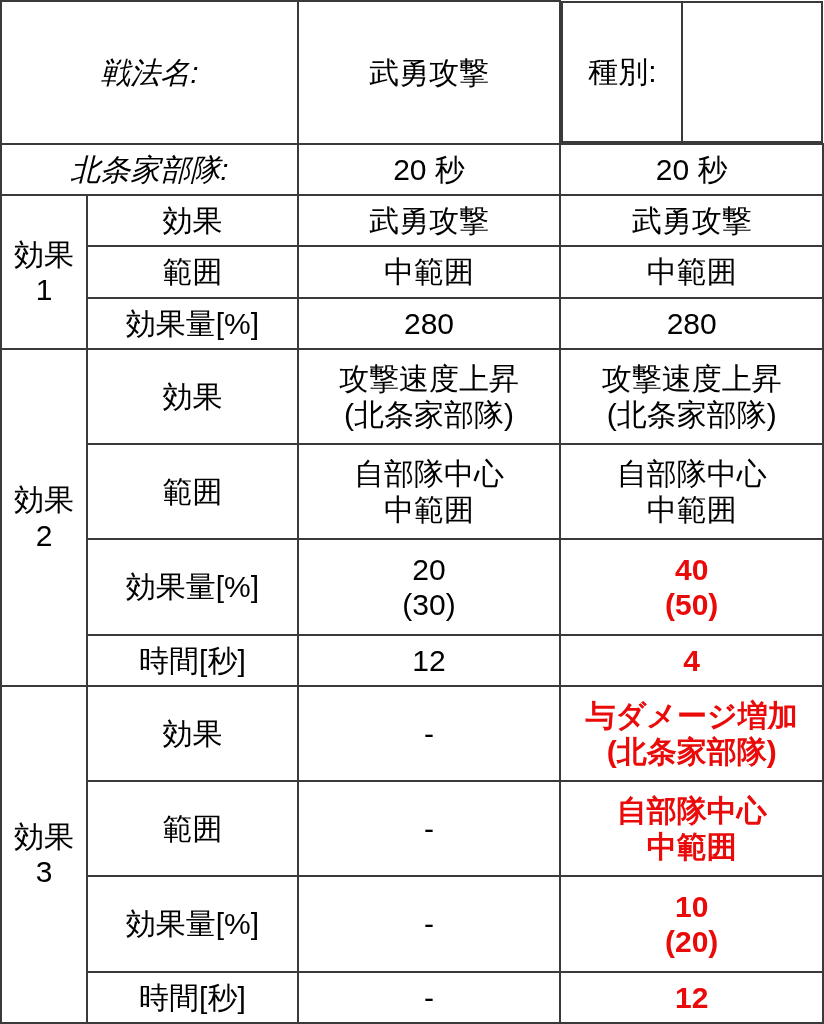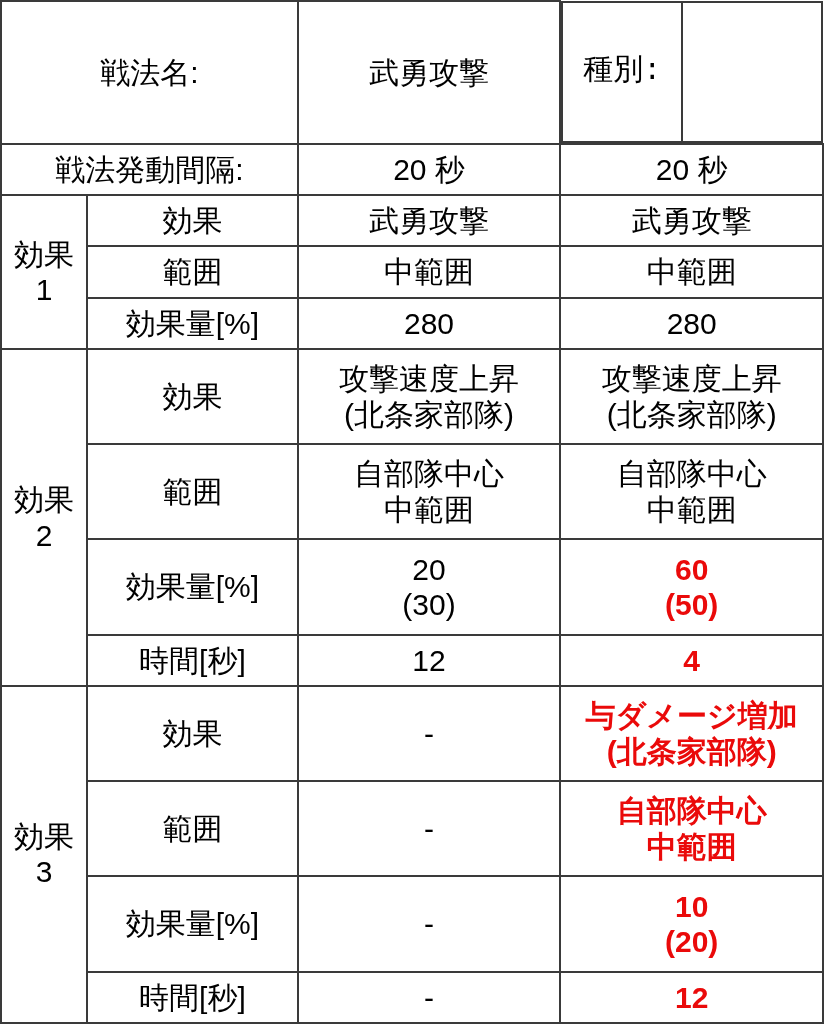--- a/index.html
+++ b/index.html
@@ -38,27 +38,27 @@
 
   td.label-cell {
     background: #efefef;
     text-align: center;
   }
   td.head-left {
     background: #ffffff;
     text-align: left;
     padding-left: 8px;
     font-size: 31px;
+    font-style: italic;
   }
   td.kind-label {
     background: #efefef;
     text-align: center;
     font-size: 31px;
     width: 110px;
-    font-family: Liberation Mono, monospace;
   }
   td.kind-value {
     background: #e8190b;
     color: #ffffff;
     font-weight: bold;
     font-size: 33px;
   }
   td.group-cell {
     background: #efefef;
     font-size: 30px;
@@ -91,21 +91,21 @@
         <table style="border-collapse:collapse;width:100%;height:100%;table-layout:fixed;">
           <tbody><tr>
             <td class="kind-label" style="border-top:2px solid #3a3a3a;border-bottom:2px solid #3a3a3a;border-left:2px solid #3a3a3a;border-right:2px solid #3a3a3a;">種別:</td>
             <td class="kind-value" style="border-top:2px solid #3a3a3a;border-bottom:2px solid #3a3a3a;border-right:2px solid #3a3a3a;">攻撃</td>
           </tr>
         </tbody></table>
       </td>
     </tr>
 
     <tr>
-      <td class="head-left" colspan="2">戦法発動間隔:</td>
+      <td class="head-left" colspan="2">北条家部隊:</td>
       <td class="plain-val">20 秒</td>
       <td class="plain-val">20 秒</td>
     </tr>
 
     <tr>
       <td class="group-cell" rowspan="3">効果
 1</td>
       <td class="label-cell">効果</td>
       <td class="plain-val">武勇攻撃</td>
       <td class="plain-val">武勇攻撃</td>
@@ -134,21 +134,21 @@
       <td class="label-cell">範囲</td>
       <td class="plain-val">自部隊中心
 中範囲</td>
       <td class="plain-val">自部隊中心
 中範囲</td>
     </tr>
     <tr>
       <td class="label-cell">効果量[%]</td>
       <td class="plain-val">20
 (30)</td>
-      <td class="plain-val hilite">60
+      <td class="plain-val hilite">40
 (50)</td>
     </tr>
     <tr>
       <td class="label-cell">時間[秒]</td>
       <td class="plain-val">12</td>
       <td class="plain-val hilite">4</td>
     </tr>
 
     <tr>
       <td class="group-cell" rowspan="4">効果

